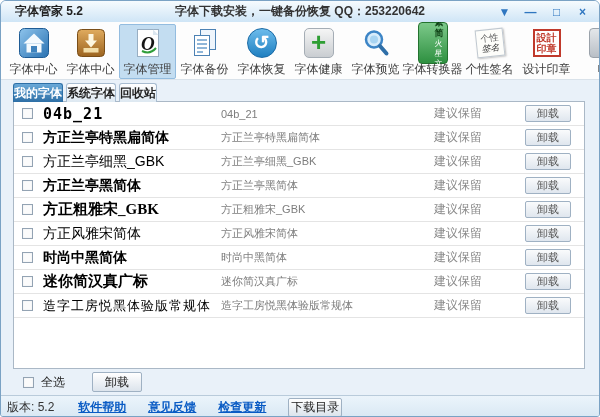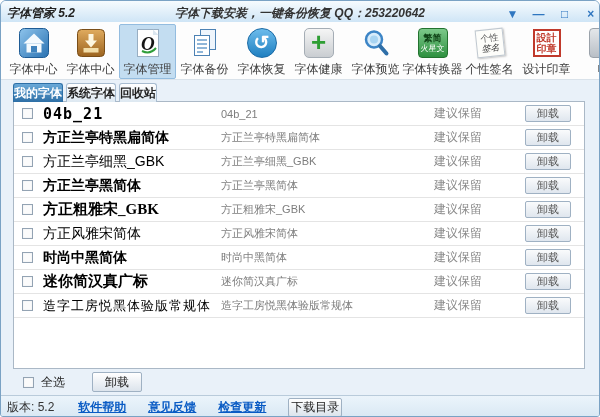--- a/index.html
+++ b/index.html
@@ -8,22 +8,22 @@
     position:relative; width:600px; height:417px;
     background:#e9f1f9;
     border:1px solid #7aa2c4; border-radius:6px 6px 3px 3px;
     overflow:hidden;
     display:flex; flex-direction:column;
   }
   
   .titlebar {
     height:21px; flex:0 0 21px;
     background:linear-gradient(#f6fbfe,#cfe5f6);
-    display:flex; align-items:flex-end; padding:0 0;
-    font-size:12px; position:relative;font-style:italic;
+    display:flex; align-items:center; padding:0 8px;
+    font-size:12px; position:relative;
   }
   .title { font-weight:bold; color:#222; margin-left:6px; }
   .subtitle {
     position:absolute; left:50%; transform:translateX(-50%);
     font-weight:bold; color:#333; white-space:nowrap;
   }
   .win-controls { margin-left:auto; display:flex; gap:9px; }
   .win-controls span {
     width:17px; text-align:center; color:#2f76c0; font-weight:bold;
     font-size:12px; line-height:16px; cursor:default;
@@ -45,23 +45,23 @@
     width:30px; height:30px; border-radius:50%;
     background:linear-gradient(#6cbcec,#1f7fc0); border:1px solid #1a6aa5;
     color:#fff; font-size:19px; line-height:27px; text-align:center; font-weight:bold;
   }
   .ic-health {
     width:30px; height:30px; border-radius:5px;
     background:linear-gradient(#f5f5f5,#c9cdd1); border:1px solid #a5adb5;
     color:#2e9e33; font-size:26px; line-height:26px; text-align:center; font-weight:900;
   }
   .ic-converter {
-    width:30px; height:30px; border-radius:4px;
+    width:30px; height:42px; border-radius:4px;
     background:linear-gradient(#7cc98a,#2e9040); border:1px solid #23732f;
-    display:flex; flex-direction:column; align-items:center; justify-content:center;
+    display:flex; flex-direction:column; align-items:center; justify-content:center;padding-left:16px;
   }
   .ic-converter .t1 { font-size:9px; color:#0b3d12; font-weight:bold; line-height:11px; }
   .ic-converter .t2 { font-size:8px; color:#fff; line-height:10px; }
   .ic-signature {
     width:28px; height:28px; background:#fdfdfa; border:1px solid #c0c8d0;
     transform:rotate(-6deg); box-shadow:1px 1px 2px rgba(0,0,0,.25);
     display:flex; flex-direction:column; align-items:center; justify-content:center;
   }
   .ic-signature .t1 { font-size:9px; color:#555; line-height:10px; }
   .ic-signature .t2 { font-size:9px; color:#333; line-height:10px; font-style:italic; }

